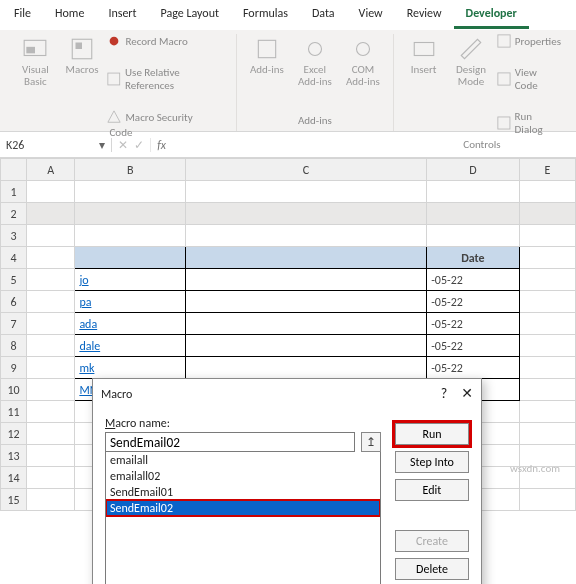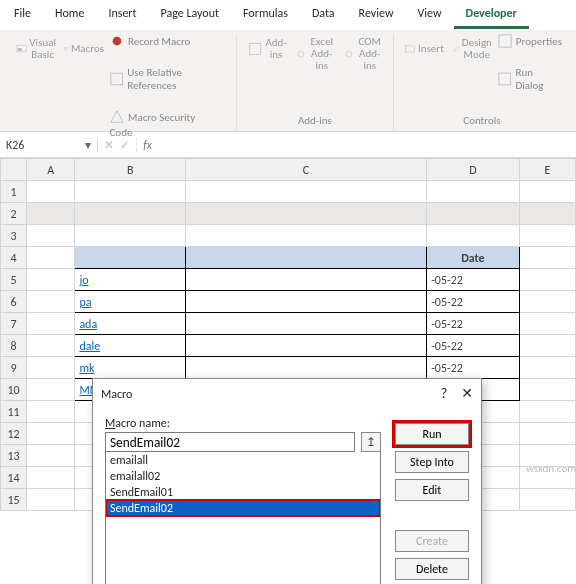--- a/index.html
+++ b/index.html
@@ -9,30 +9,30 @@
 .ribbon-tabs { display: flex; gap: 0; padding: 0 2px; border-bottom: 1px solid #fff; }
 .ribbon-tabs .tab { padding: 6px 12px; cursor: pointer; color: #2b2b2b; }
 .ribbon-tabs .tab.active { color: #217346; font-weight: 600; border-bottom: 3px solid #217346; }
 
 
 .ribbon { display: flex; background: #f3f2f1; border-bottom: 1px solid #d6d6d6; height: 102px; padding: 4px 6px 0; }
 .group { border-right: 1px solid #e1dfdd; padding: 0 8px; display: flex; flex-direction: column; justify-content: space-between; align-items: center; }
 .group:last-child { border-right: none; }
 .group-label { color: #8a8a8a; font-size: 11px; padding: 2px 0 4px; text-align: center; width: 100%; }
 .group-body { display: flex; gap: 4px; align-items: flex-start; }
-.big-btn { display: flex; flex-direction: row; align-items: center; gap: 2px; padding: 2px; width: 44px; color: #9a9a9a; }
+.big-btn { display: flex; flex-direction: column; align-items: center; gap: 2px; padding: 2px; width: 44px; color: #9a9a9a; }
 .big-btn svg { width: 26px; height: 26px; }
 .big-btn span { font-size: 11px; line-height: 12px; text-align: center; }
 .small-btns { display: flex; flex-direction: column; gap: 18px; }
 .small-btn { display: flex; align-items: center; gap: 4px; color: #8a8a8a; font-size: 11px; }
 .small-btn svg { width: 14px; height: 14px; }
 
 
 .fx-row { display: flex; align-items: center; border-bottom: 1px solid #d6d6d6; height: 26px; }
-.namebox { width: 98px; border-right: 1px solid #d6d6d6; display: flex; align-items: center; padding: 0 6px; justify-content: space-between; }
+.namebox { width: 112px; border-right: 1px solid #d6d6d6; display: flex; align-items: center; padding: 0 6px; justify-content: space-between; }
 .namebox .dd { color: #666; }
 .fx-ctrls { display: flex; align-items: center; gap: 6px; padding: 0 6px; color: #bfbfbf; border-right: 1px solid #e8e8e8; }
 .fx-label { font-style: italic; color: #7a7a7a; padding: 0 6px; }
 
 
 .grid-wrap { position: relative; }
 table.sheet { border-collapse: collapse; width: 576px; table-layout: fixed; }
 table.sheet th, table.sheet td { border: 1px solid #d4d4d4; height: 22px; font-size: 12px; padding: 0 4px; text-align: left; }
 table.sheet th { background: #f0f0f0; color: #444; font-weight: normal; text-align: center; }
 table.sheet th.rowhdr { width: 26px; text-align: center; background: #f0f0f0; }
@@ -54,34 +54,34 @@
 .name-input { flex: 1; border: 1px solid #7a7a7a; height: 20px; padding: 0 4px; }
 .up-btn { width: 20px; height: 20px; border: 1px solid #888; display: flex; align-items: center; justify-content: center; background: #f4f4f4; }
 .list { border: 1px solid #7a7a7a; border-top: none; height: 170px; overflow: hidden; background: #fff; }
 .list div { padding: 1px 4px; color: #222; }
 .list .sel { background: #0a63c9; color: #fff; outline: 2px solid #c00; outline-offset: -1px; }
 .btn-col { position: absolute; right: 12px; top: 44px; display: flex; flex-direction: column; gap: 6px; width: 74px; }
 .btn-col button { height: 22px; border: 1px solid #888; background: #f4f4f4; font-size: 12px; cursor: pointer; }
 .btn-col button.disabled { color: #aaa; margin-top: 23px; }
 .btn-col button.hi { outline: 3px solid #d40000; }
 
-.watermark { position: absolute; right: 0; bottom: 36px; font-size: 11px; color: #bcbcbc; }
+.watermark { position: absolute; right: 16px; bottom: 36px; font-size: 11px; color: #bcbcbc; }
 </style>
 </head>
 <body>
 
 <div class="ribbon-tabs">
   <div class="tab">File</div>
   <div class="tab">Home</div>
   <div class="tab">Insert</div>
   <div class="tab">Page Layout</div>
   <div class="tab">Formulas</div>
   <div class="tab">Data</div>
+  <div class="tab">View</div>
   <div class="tab">Review</div>
-  <div class="tab">View</div>
   <div class="tab active">Developer</div>
 </div>
 
 <div class="ribbon">
   <div class="group">
     <div class="group-body">
       <div class="big-btn">
         <svg viewBox="0 0 24 24">
             <rect x="2" y="4" width="20" height="14" fill="none" stroke="#b8b8b8"></rect>
             <rect x="4" y="10" width="8" height="6" fill="#b8b8b8"></rect>
@@ -156,20 +156,26 @@
             <path d="M3 18 L18 3 L21 6 L6 21 Z" fill="none" stroke="#b8b8b8"></path>
           </svg>
         <span>Design Mode</span>
       </div>
       <div class="small-btns">
         <div class="small-btn">
             <svg viewBox="0 0 16 16">
               <rect x="1" y="1" width="14" height="14" fill="none" stroke="#b8b8b8"></rect>
             </svg>
             <span>Properties</span>
+          </div>
+        <div class="small-btn">
+            <svg viewBox="0 0 16 16">
+              <rect x="1" y="1" width="14" height="14" fill="none" stroke="#b8b8b8"></rect>
+            </svg>
+            <span>View Code</span>
           </div>
         <div class="small-btn">
             <svg viewBox="0 0 16 16">
               <rect x="1" y="1" width="14" height="14" fill="none" stroke="#b8b8b8"></rect>
             </svg>
             <span>Run Dialog</span>
           </div>
       </div>
     </div>
     <div class="group-label">Controls</div>

